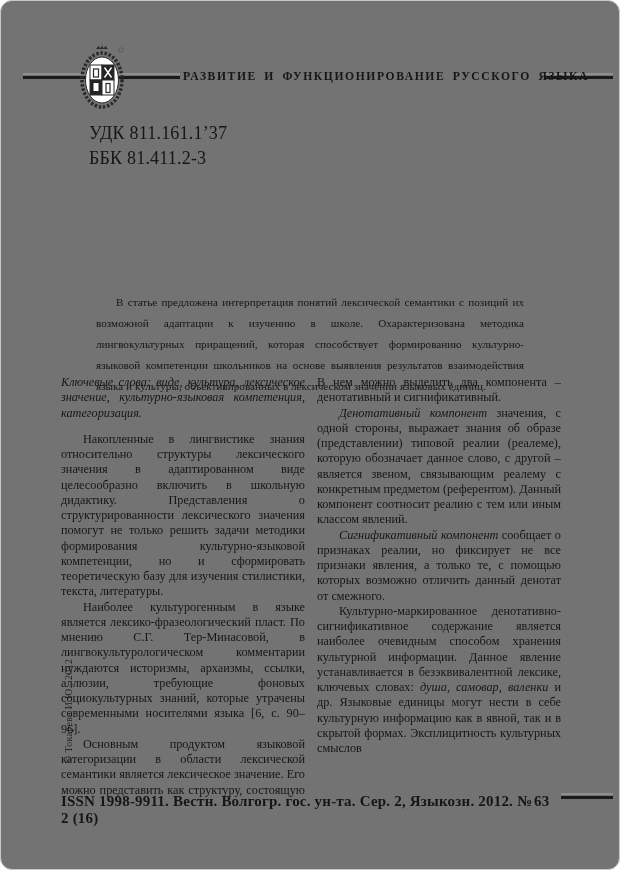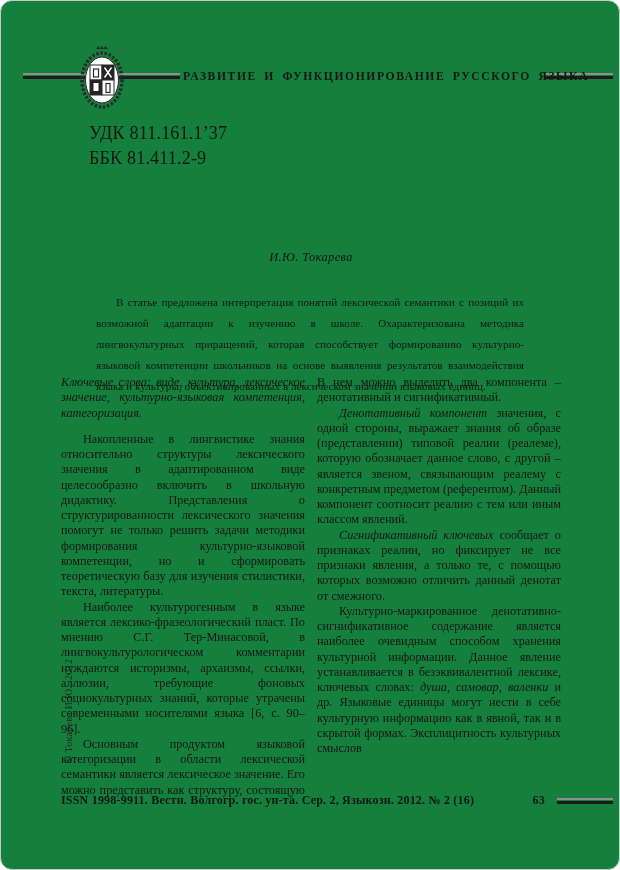--- a/index.html
+++ b/index.html
@@ -1,19 +1,19 @@
 <!DOCTYPE html>
 <html lang="ru"><head>
 <meta charset="utf-8">
 <style>
   html,body{margin:0;padding:0;background:#fff;}
   .page{
     position:relative;
     width:620px;height:870px;
-    background:#15803d;
+    background:#737373;
     font-family:"Liberation Serif","DejaVu Serif",serif;
     color:#161616;
     border:1px solid #c9c9c9;
     border-radius:12px;
     box-sizing:border-box;
     overflow:hidden;
   }
   
   .double-rule{
     height:6px;box-sizing:border-box;
@@ -59,22 +59,22 @@
   .inline-italic{font-style:italic;}
   
   .copyright{
     position:absolute;left:-12px;top:704px;width:160px;height:12px;
     transform:rotate(-90deg);
     font-size:10px;text-align:center;color:#242424;letter-spacing:.3px;
   }
   
   .footer{
     position:absolute;left:60px;top:792px;width:552px;
-    display:flex;align-items:center;
-    font-weight:bold;font-size:12px;letter-spacing:.2px;
+    display:flex;align-items:flex-start;
+    font-weight:bold;font-size:15px;letter-spacing:.2px;
   }
   .footer .spacer{flex:1;}
   .footer-rule{width:56px;margin-left:12px;}
 </style>
 </head>
 <body>
 
 <div class="page">
 
   <div class="double-rule header-rule-left"></div>
@@ -95,40 +95,39 @@
       <path d="M27.5 24.5 l7 10 M34.5 24.5 l-7 10" stroke="#fff" stroke-width="1.4"></path>
       <path d="M16.5 40 h5 v8 h-5 z" fill="#fff"></path>
       <rect x="29" y="40.5" width="4" height="9" fill="none" stroke="#2a2a2a" stroke-width="1.2"></rect>
     </svg>
   </div>
 
   <div class="header-title">РАЗВИТИЕ И ФУНКЦИОНИРОВАНИЕ РУССКОГО ЯЗЫКА</div>
 
   <div class="meta">
     <div>УДК 811.161.1’37</div>
-    <div>ББК 81.411.2-9</div>
+    <div>ББК 81.411.2-3</div>
   </div>
 
 
-  <div class="author">И.Ю. Токарева</div>
 
   <div class="abstract">В статье предложена интерпретация понятий лексической семантики с позиций их возможной адаптации к изучению в школе. Охарактеризована методика лингвокультурных приращений, которая способствует формированию культурно-языковой компетенции школьников на основе выявления результатов взаимодействия языка и культуры, объективированных в лексическом значении языковых единиц.</div>
 
   <div class="columns">
     <div class="col">
       <p class="keywords no-indent"><span class="kw-label">Ключевые слова:</span> <span>виде, культура, лексическое значение, культурно-языковая компетенция, категоризация.</span></p>
       <p>Накопленные в лингвистике знания относительно структуры лексического значения в адаптированном виде целесообразно включить в школьную дидактику. Представления о структурированности лексического значения помогут не только решить задачи методики формирования культурно-языковой компетенции, но и сформировать теоретическую базу для изучения стилистики, текста, литературы.</p>
       <p>Наиболее культурогенным в языке является лексико-фразеологический пласт. По мнению С.Г. Тер-Минасовой, в лингвокультурологическом комментарии нуждаются историзмы, архаизмы, ссылки, аллюзии, требующие фоновых социокультурных знаний, которые утрачены современными носителями языка [6, с. 90–96].</p>
       <p>Основным продуктом языковой категоризации в области лексической семантики является лексическое значение. Его можно представить как структуру, состоящую из двух блоков: денотативно-сигнификативного и прагматического. Рассмотрим их содержание.</p>
 
     </div>
     <div class="col">
       <p class="no-indent">В нем можно выделить два компонента – денотативный и сигнификативный.</p>
       <p><span class="lead-italic">Денотативный компонент</span> <span>значения, с одной стороны, выражает знания об образе (представлении) типовой реалии (реалеме), которую обозначает данное слово, с другой – является звеном, связывающим реалему с конкретным предметом (референтом). Данный компонент соотносит реалию с тем или иным классом явлений.</span></p>
-      <p><span class="lead-italic">Сигнификативный ключевых</span> <span>сообщает о признаках реалии, но фиксирует не все признаки явления, а только те, с помощью которых возможно отличить данный денотат от смежного.</span></p>
+      <p><span class="lead-italic">Сигнификативный компонент</span> <span>сообщает о признаках реалии, но фиксирует не все признаки явления, а только те, с помощью которых возможно отличить данный денотат от смежного.</span></p>
       <p><span>Культурно-маркированное денотативно-сигнификативное содержание является наиболее очевидным способом хранения культурной информации. Данное явление устанавливается в безэквивалентной лексике, ключевых словах:</span> <span class="inline-italic">душа, самовар, валенки</span> <span>и др. Языковые единицы могут нести в себе культурную информацию как в явной, так и в скрытой формах. Эксплицитность культурных смыслов</span></p>
     </div>
   </div>
 
   <div class="copyright">© Токарева И.Ю., 2012</div>
 
   <div class="footer">
     <span>ISSN 1998-9911. Вестн. Волгогр. гос. ун-та. Сер. 2, Языкозн. 2012. № 2 (16)</span>
     <span class="spacer"></span>
     <span>63</span>

